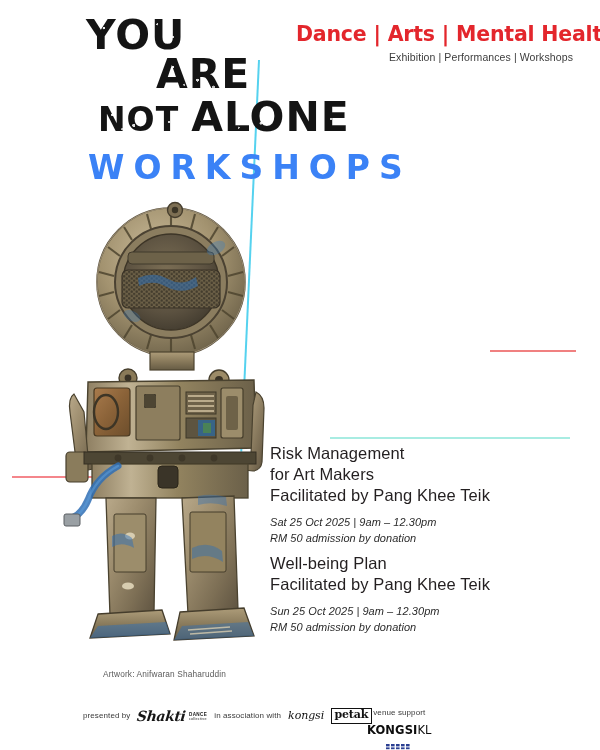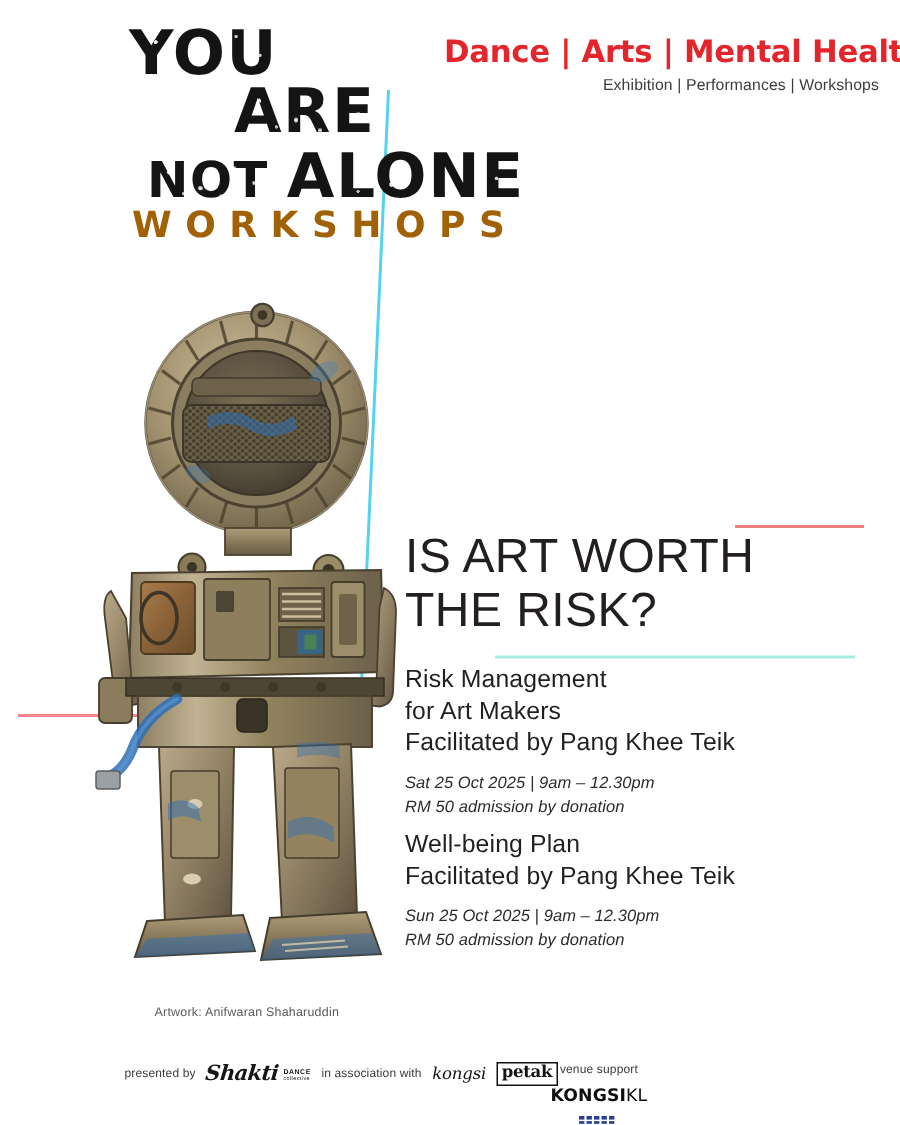--- a/index.html
+++ b/index.html
@@ -65,23 +65,24 @@
     text-transform: uppercase;
   }
   #grunge-you  { font-size: 41px; margin-left: 2px; }
   #grunge-are  { font-size: 41px; margin-left: 72px; margin-top: 1px; }
   #grunge-not  { font-size: 33px; margin-left: 14px; margin-top: 12px; }
   .grunge-row  { display: flex; align-items: baseline; }
   #grunge-alone{ font-size: 41px; margin-left: 12px; }
   #workshops-word {
     font-family: "DejaVu Sans", sans-serif;
     font-weight: bold;
-    font-size: 24px;
+    font-size: 33px;
     letter-spacing: 9px;
-    color: #a16207;
+    color: #3b82f6;
+    margin-top: 12px;
     margin-left: 4px;
   }
   
   .speckle {
     position: relative;
     display: inline-block;
   }
   .speckle::after {
     content: "";
     position: absolute;
@@ -102,21 +103,21 @@
     left: 296px; top: 22px;
     font-family: "DejaVu Sans", sans-serif;
     font-weight: bold;
     font-size: 20.5px;
     letter-spacing: -0.2px;
     color: #e3262c;
     white-space: nowrap;
   }
   #header-subkicker {
     position: absolute;
-    right: 14px; top: 51px;
+    right: 27px; top: 51px;
     font-size: 10.5px;
     color: #3c3c3c;
     letter-spacing: .1px;
     white-space: nowrap;
   }
 
   
   #artwork-figure {
     position: absolute;
     left: 58px; top: 196px;
@@ -429,24 +430,20 @@
         <g stroke="#d8cdb0" stroke-width="1.4" opacity=".8">
           <line x1="130" y1="434" x2="172" y2="431"></line>
           <line x1="132" y1="438" x2="174" y2="435"></line>
         </g>
       </g>
     </svg>
   </div>
 
   <div id="artwork-credit">Artwork: Anifwaran Shaharuddin</div>
 
-  <div id="headline">
-    <span class="hl-line">IS ART WORTH</span>
-    <span class="hl-line">THE RISK?</span>
-  </div>
 
   <div id="session-block-1">
     <div class="session-title">
       <span class="st-line">Risk Management</span>
       <span class="st-line">for Art Makers</span>
       <span class="st-line">Facilitated by Pang Khee Teik</span>
     </div>
     <div class="session-meta">
       <span>Sat 25 Oct 2025 | 9am – 12.30pm</span>
       <span>RM 50 admission by donation</span>

